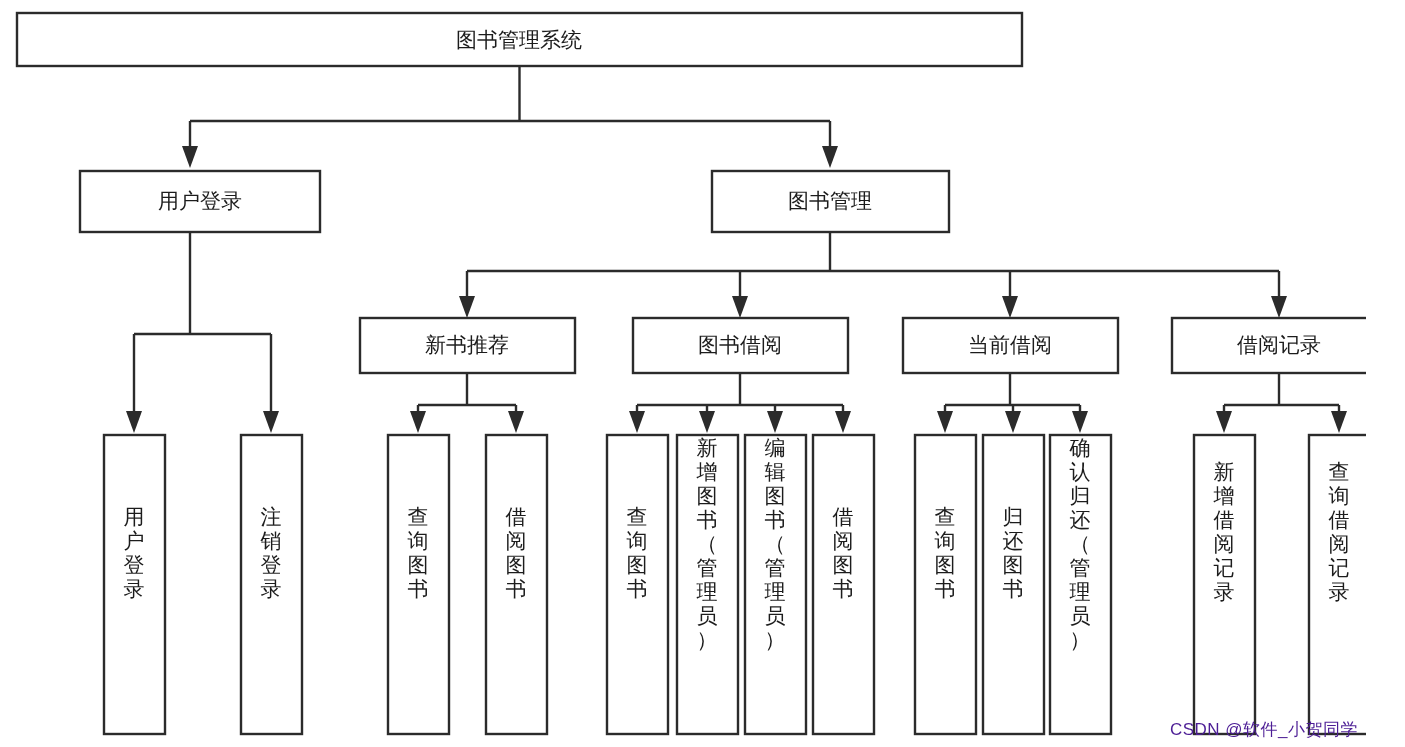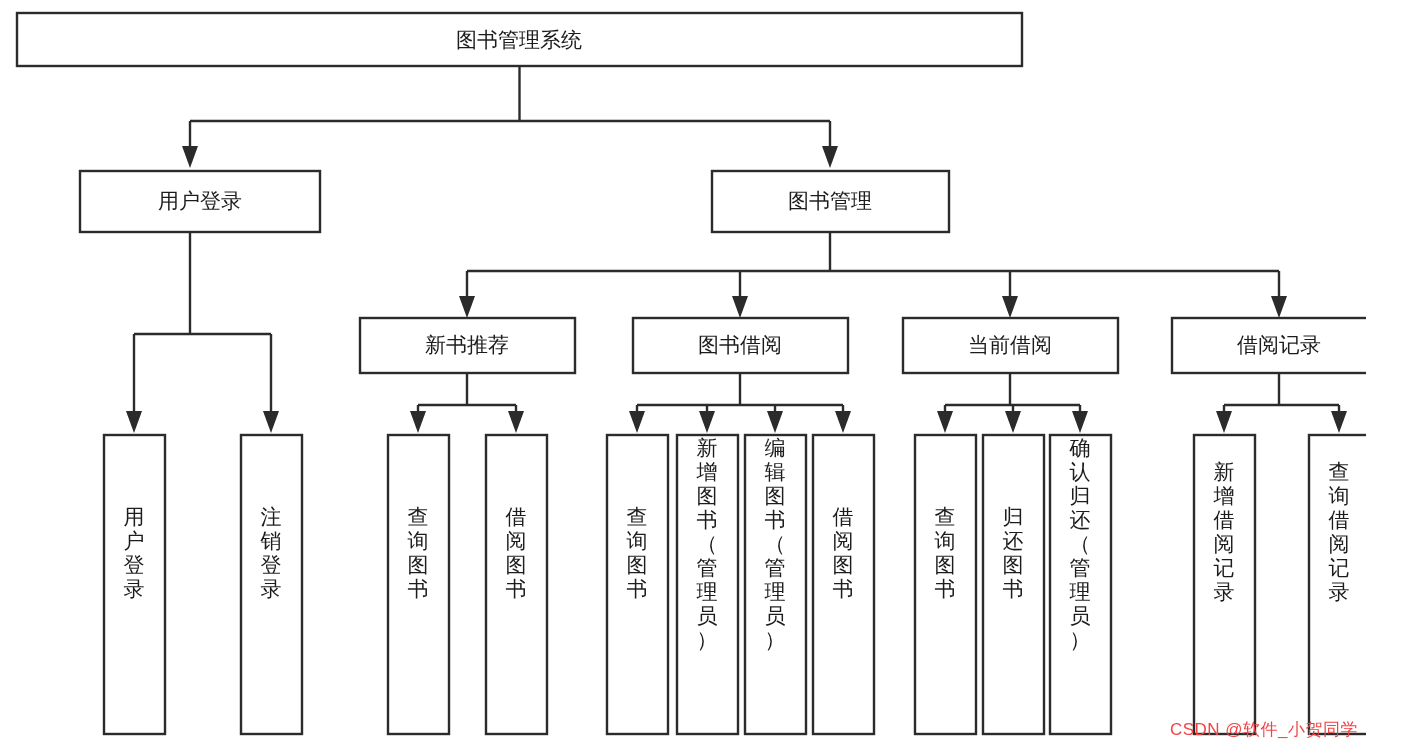--- a/index.html
+++ b/index.html
@@ -52,21 +52,21 @@
     font-size: 21px;
     fill: #1c1c1c;
     text-anchor: middle;
   }
   .watermark {
     position: absolute;
     right: 8px;
     bottom: 6px;
     font-family: "Liberation Sans", "DejaVu Sans", sans-serif;
     font-size: 17px;
-    color: #ef4444;
+    color: #4c1d95;
     white-space: nowrap;
     letter-spacing: 0.5px;
     user-select: none;
   }
 </style>
 </head>
 <body>
 
 <div id="diagram-root">
 

